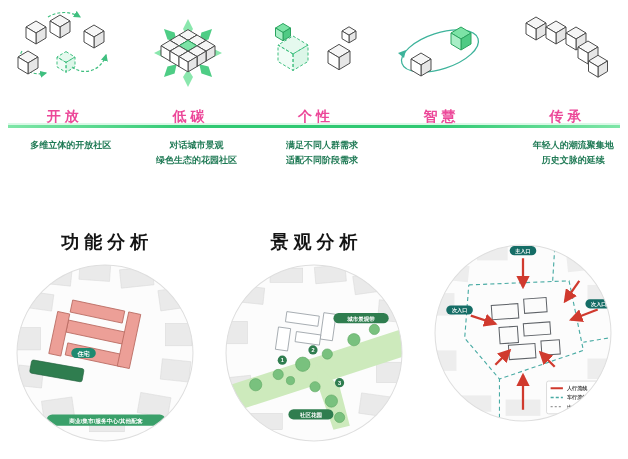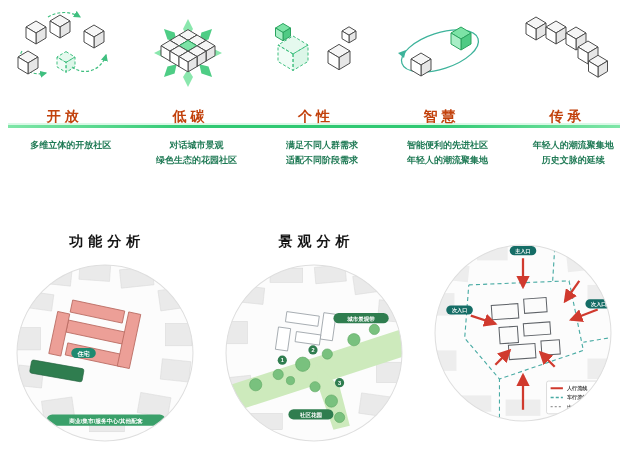--- a/index.html
+++ b/index.html
@@ -9,28 +9,28 @@
   
   .concepts{position:relative;height:200px;}
   .green-line{position:absolute;left:8px;right:8px;top:125px;height:3px;z-index:0;
     background:linear-gradient(90deg,#7ee6a7,#2fc972 30%,#2fc972 70%,#7ee6a7);
     box-shadow:0 -2px 0 #d9f8e6;}
   .concept-grid{position:relative;z-index:1;display:grid;grid-template-columns:repeat(5,1fr);height:100%;}
   .concept{display:flex;flex-direction:column;align-items:center;}
   .icon-wrap{height:106px;display:flex;align-items:center;justify-content:center;}
   .icon-wrap svg{width:110px;height:84px;}
   .concept-title{height:22px;display:flex;align-items:center;font-size:14px;font-weight:bold;
-    color:#c2410c;letter-spacing:4px;padding-left:4px;}
+    color:#ec4899;letter-spacing:4px;padding-left:4px;}
   .concept-desc{margin-top:10px;font-size:9px;font-weight:bold;color:#1f7a55;
     text-align:center;line-height:15px;margin-left:16px;}
 
   
   .analyses{display:grid;grid-template-columns:repeat(3,1fr);margin-top:32px;}
   .analysis{display:flex;flex-direction:column;align-items:center;}
-  .analysis-title{font-size:14px;font-weight:bold;color:#141414;letter-spacing:5px;padding-left:5px;line-height:20px;font-family:Liberation Serif, serif;}
+  .analysis-title{font-size:18px;font-weight:bold;color:#141414;letter-spacing:5px;padding-left:5px;line-height:20px;font-family:Liberation Serif, serif;}
   .map{margin-top:12px;width:178px;height:178px;}
   svg{font-family:inherit;}
   svg text{font-weight:bold;}
 </style>
 </head>
 <body>
 
 <div class="page">
 
   <section class="concepts">
@@ -191,24 +191,20 @@
                 <polygon points="36,54 26,48 26,59 36,65" fill="#ffffff" stroke="#4d4d4d" stroke-width="1" stroke-linejoin="round"></polygon>
               </g>
             <g>
                 <polygon points="76,16 86,22 76,28 66,22" fill="#7ce3a6" stroke="#2aa35f" stroke-width="1" stroke-linejoin="round"></polygon>
                 <polygon points="76,28 86,22 86,33 76,39" fill="#4fca84" stroke="#2aa35f" stroke-width="1" stroke-linejoin="round"></polygon>
                 <polygon points="76,28 66,22 66,33 76,39" fill="#a8eec6" stroke="#2aa35f" stroke-width="1" stroke-linejoin="round"></polygon>
               </g>
           </svg>
         </div>
         <div class="concept-title">智慧</div>
-        <div class="concept-desc">
-          <div>智能便利的先进社区</div>
-          <div>年轻人的潮流聚集地</div>
-        </div>
       </div>
 
       <div class="concept">
         <div class="icon-wrap">
           <svg viewBox="0 0 110 84">
             <g>
                 <polygon points="26,6 36,12 26,18 16,12" fill="#f6f6f6" stroke="#4d4d4d" stroke-width="1" stroke-linejoin="round"></polygon>
                 <polygon points="26,18 36,12 36,23 26,29" fill="#e6e6e6" stroke="#4d4d4d" stroke-width="1" stroke-linejoin="round"></polygon>
                 <polygon points="26,18 16,12 16,23 26,29" fill="#ffffff" stroke="#4d4d4d" stroke-width="1" stroke-linejoin="round"></polygon>
               </g>

